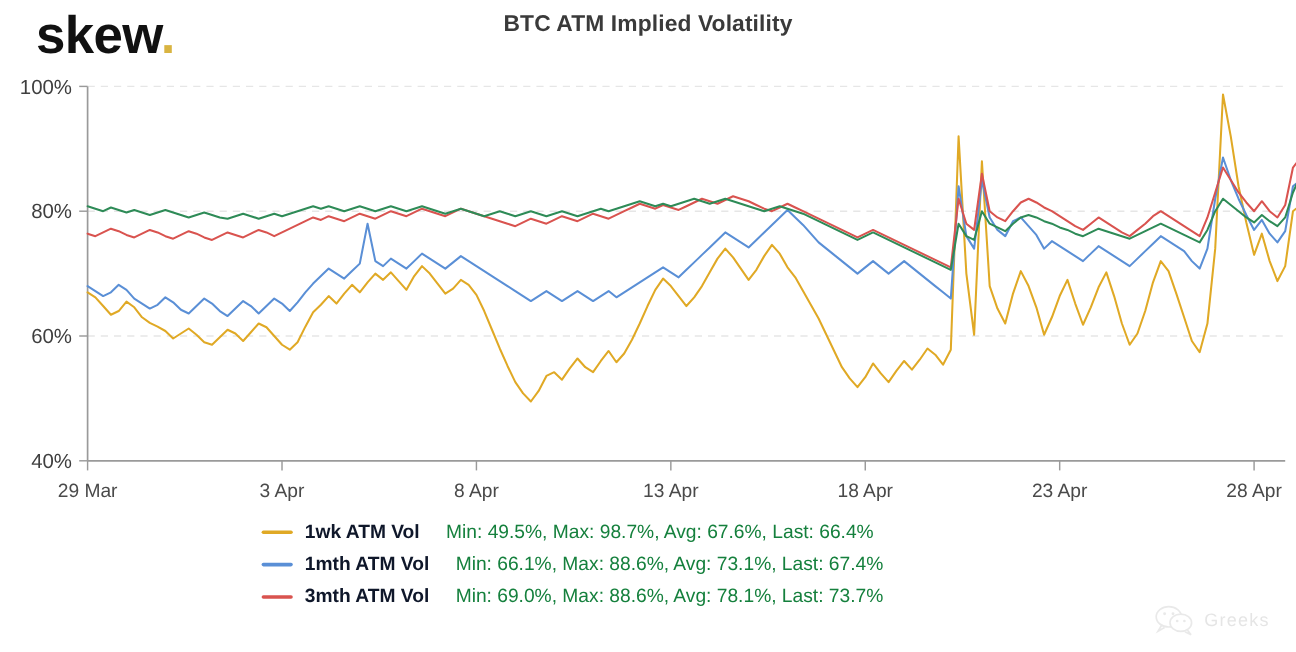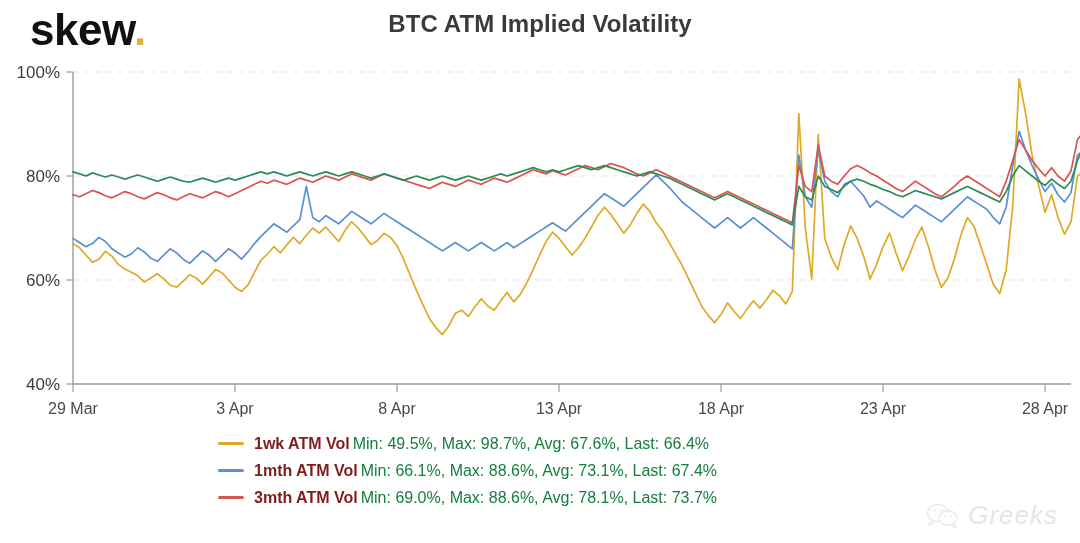--- a/index.html
+++ b/index.html
@@ -30,21 +30,21 @@
   }
   .brand .dot {
     color: #d9b441;
   }
   .chart-title {
     position: absolute;
     left: 0;
     right: 0;
     top: 10px;
     text-align: center;
-    font-size: 24px;
+    font-size: 19px;
     font-weight: 700;
     color: #3a3a3a;
     letter-spacing: 0.1px;
   }
 
   
   .plot-wrap {
     position: absolute;
     left: 0;
     top: 0;
@@ -82,43 +82,42 @@
   .legend-swatch {
     width: 26px;
     height: 3px;
     border-radius: 2px;
     margin-right: 10px;
     flex: 0 0 auto;
   }
   .legend-name {
     font-size: 16px;
     font-weight: 700;
-    color: #7f1d1d;
-    margin-right: 3px;
+    color: #0f172a;
+    margin-right: 22px;
   }
   .legend-stats {
     font-size: 16px;
     color: #15803d;
   }
 
   
   .watermark {
     position: absolute;
     right: 22px;
     bottom: 12px;
     display: flex;
     align-items: center;
     opacity: 0.30;
   }
   .watermark-text {
-    font-size: 26px;
+    font-size: 15px;
     color: #aaaaaa;
     margin-left: 8px;
     letter-spacing: 1px;
-    font-style: italic;
   }
 </style>
 </head>
 <body>
 
 <div class="brand">
   <span>skew</span><span class="dot">.</span>
 </div>
 
 <div class="chart-title">BTC ATM Implied Volatility</div>

